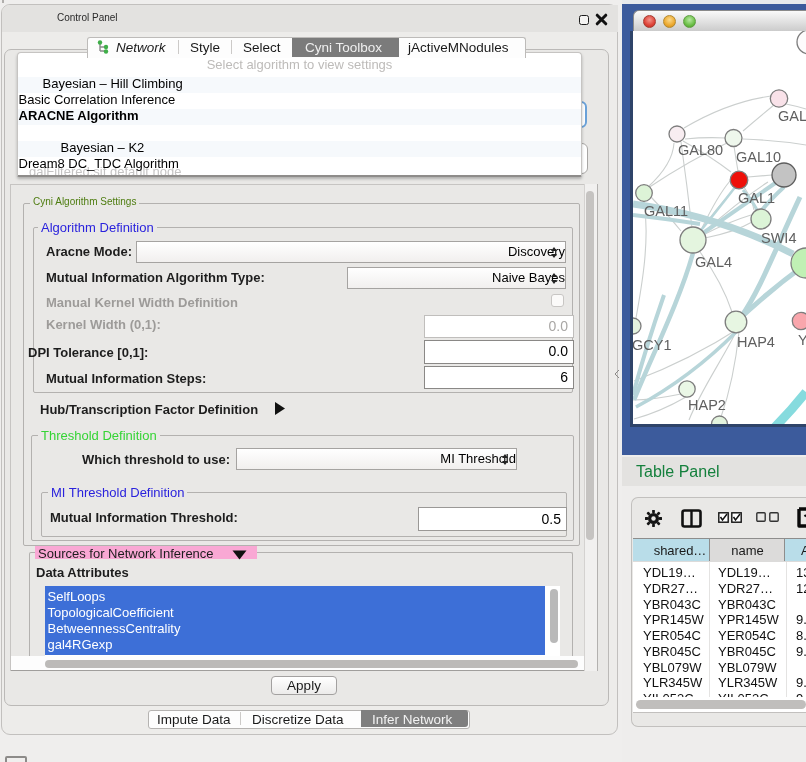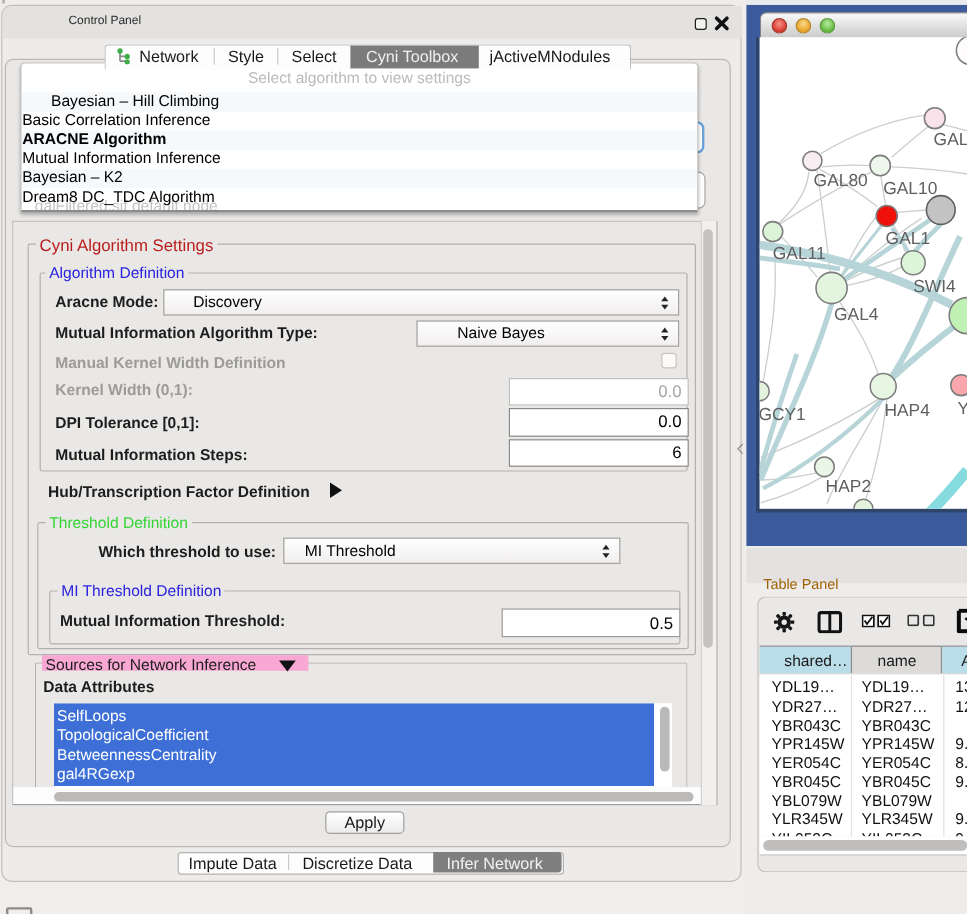--- a/index.html
+++ b/index.html
@@ -2,21 +2,21 @@
 <html><head>
 <meta charset="utf-8">
 <style>
   html,body{margin:0;padding:0;}
   body{width:806px;height:762px;overflow:hidden;position:relative;
        font-family:"Liberation Sans", sans-serif;background:#efeeed;}
   .abs{position:absolute;}
   .lbl{font-size:13px;font-weight:bold;color:#1d1d1d;white-space:nowrap;}
   .dis{color:#9d9b99;}
   .combo{background:linear-gradient(#ffffff,#f1efee);border:1px solid #a5a3a1;border-radius:0;
-         font-size:13px;color:#000;line-height:20px;}
+         font-size:13px;color:#000;line-height:20px;text-align:right;}
   .combo::after{content:"";position:absolute;right:8px;top:4.5px;width:0;height:0;
          border-left:3.5px solid transparent;border-right:3.5px solid transparent;border-bottom:4.5px solid #222;}
   .combo::before{content:"";position:absolute;right:8px;top:11.5px;width:0;height:0;
          border-left:3.5px solid transparent;border-right:3.5px solid transparent;border-top:4.5px solid #222;}
   .fld{background:#fff;font-size:14px;text-align:right;padding-right:5px;line-height:21px;}
 </style>
 </head>
 <body>
 
 <div class="abs" id="cpwin" style="left:1px;top:4px;width:615px;height:729px;background:#edecea;border:1px solid #c2c0be;border-radius:9px;"></div>
@@ -30,38 +30,38 @@
 
 <svg class="abs" style="left:595px;top:13px;" width="13" height="13" viewBox="0 0 13 13">
  <path d="M2.2 2.2 L10.8 10.8 M10.8 2.2 L2.2 10.8" stroke="#111" stroke-width="3" stroke-linecap="round"></path>
 </svg>
 
 <div class="abs" style="left:4px;top:49px;width:603px;height:655px;background:#e9e8e6;border:1px solid #bbb9b7;border-radius:7px;"></div>
 
 <div id="groups">
 
   <div class="abs" style="left:23px;top:203px;width:555px;height:341px;border:1px solid #b3b1af;border-radius:2px;"></div>
-  <div class="abs" style="left:30px;top:196px;background:#e9e8e6;padding:0 3px;font-size:14px;color:#b91c1c;">Cyni Algorithm Settings</div>
+  <div class="abs" style="left:30px;top:196px;background:#e9e8e6;padding:0 3px;font-size:10px;color:#4d7c0f;">Cyni Algorithm Settings</div>
 
   <div class="abs" style="left:33px;top:227px;width:538px;height:164px;border:1px solid #b3b1af;border-radius:2px;"></div>
   <div class="abs" style="left:38px;top:220px;background:#e9e8e6;padding:0 3px;font-size:13px;color:#2a22dd;">Algorithm Definition</div>
 
   <div class="lbl abs" style="left:46px;top:244px;">Aracne Mode:</div>
   <div class="combo abs" style="left:136px;top:241px;width:428px;height:20px;"><span style="margin-left:24px;">Discovery</span></div>
 
   <div class="lbl abs" style="left:46px;top:270px;">Mutual Information Algorithm Type:</div>
   <div class="combo abs" style="left:347px;top:267px;width:217px;height:20px;"><span style="margin-left:33px;">Naive Bayes</span></div>
 
   <div class="lbl dis abs" style="left:46px;top:295px;">Manual Kernel Width Definition</div>
   <div class="abs" style="left:551px;top:294px;width:11px;height:11px;border:1.5px solid #c8c6c4;border-radius:3px;background:#fbfaf9;"></div>
 
   <div class="lbl dis abs" style="left:46px;top:317px;">Kernel Width (0,1):</div>
   <div class="fld abs" style="left:424px;top:315px;width:143px;height:21px;border:1px solid #c0bebc;color:#a9a7a5;">0.0</div>
 
-  <div class="lbl abs" style="left:46px;top:345px;">DPI Tolerance [0,1]:</div>
+  <div class="lbl abs" style="left:28px;top:345px;">DPI Tolerance [0,1]:</div>
   <div class="fld abs" style="left:424px;top:340px;width:143px;height:22px;border:1.5px solid #8a8886;color:#000;">0.0</div>
 
   <div class="lbl abs" style="left:46px;top:371px;">Mutual Information Steps:</div>
   <div class="fld abs" style="left:424px;top:366px;width:143px;height:21px;border:1.5px solid #8a8886;color:#000;">6</div>
 
   <div class="lbl abs" style="left:40px;top:402px;">Hub/Transcription Factor Definition</div>
   <svg class="abs" style="left:273px;top:401px;" width="14" height="15" viewBox="0 0 14 15">
       <path d="M2 1 L12 7.5 L2 14 Z" fill="#111"></path>
     </svg>
 
@@ -109,35 +109,34 @@
 <div class="abs" style="left:296px;top:143px;width:290px;height:29px;border:1px solid #a8a6a4;border-radius:6px;background:#fff;"></div>
 
 <div class="abs" style="left:17px;top:52px;width:563px;height:122px;background:#fff;border:1px solid #c6c4c2;border-bottom:2px solid #8e8c8a;border-radius:4px 4px 2px 2px;box-shadow:0 2px 3px rgba(0,0,0,0.25);overflow:hidden;">
   <div class="abs" style="left:0;top:24px;width:563px;height:16px;background:#f6f9fc;"></div>
   <div class="abs" style="left:0;top:56px;width:563px;height:16px;background:#f6f9fc;"></div>
   <div class="abs" style="left:0;top:88px;width:563px;height:16px;background:#f6f9fc;"></div>
   <div class="abs" style="left:0;top:4px;width:563px;text-align:center;font-size:13px;color:#bdbbb9;">Select algorithm to view settings</div>
   <div class="abs" style="left:0.5px;top:23px;font-size:13px;color:#000;padding-left:24px;">Bayesian – Hill Climbing</div>
   <div class="abs" style="left:0.5px;top:39px;font-size:13px;color:#000;">Basic Correlation Inference</div>
   <div class="abs" style="left:0.5px;top:55px;font-size:13px;color:#000;font-weight:bold;">ARACNE Algorithm</div>
-  <div class="abs" style="left:0.5px;top:71px;font-size:13px;color:#000;">Mutual Information Inference</div>
-  <div class="abs" style="left:0.5px;top:87px;font-size:13px;color:#000;">Bayesian – K2</div>
+  <div class="abs" style="left:0.5px;top:87px;font-size:13px;color:#000;padding-left:42px;">Bayesian – K2</div>
   <div class="abs" style="left:11px;top:110.5px;font-size:13px;color:rgba(125,123,121,0.45);text-align:right;">galFiltered.sif default node</div>
   <div class="abs" style="left:0.5px;top:103px;font-size:13px;color:#000;">Dream8 DC_TDC Algorithm</div>
 </div>
 
 <div class="abs" style="left:87px;top:37px;width:437px;height:20px;background:#fdfdfd;border:1px solid #bdbbb9;border-bottom:none;border-radius:3px 3px 0 0;"></div>
 <div class="abs" style="left:292px;top:38px;width:107px;height:19px;background:#7b7b7b;"></div>
 <svg class="abs" style="left:97px;top:40px;" width="12" height="14" viewBox="0 0 12 14">
   <path d="M3 3 L3 11 M3 7 L9 7 M3 11 L9 11" stroke="#8a8a8a" stroke-width="1.4" fill="none"></path>
   <circle cx="3" cy="2.5" r="2.2" fill="#3fae49"></circle>
     <circle cx="9" cy="7" r="2.2" fill="#3fae49"></circle>
     <circle cx="9" cy="11.5" r="2.2" fill="#3fae49"></circle>
 </svg>
-<div class="abs" style="left:116px;top:40px;font-size:13.5px;color:#1a1a1a;">Network</div>
+<div class="abs" style="left:116px;top:40px;font-size:13.5px;color:#1a1a1a;font-style:italic;">Network</div>
 <div class="abs" style="left:178px;top:40px;width:1px;height:14px;background:#cccac8;"></div>
 <div class="abs" style="left:190px;top:40px;font-size:13.5px;color:#1a1a1a;">Style</div>
 <div class="abs" style="left:231px;top:40px;width:1px;height:14px;background:#cccac8;"></div>
 <div class="abs" style="left:243px;top:40px;font-size:13.5px;color:#1a1a1a;">Select</div>
 <div class="abs" style="left:305px;top:40px;font-size:13.5px;color:#efefef;">Cyni Toolbox</div>
 <div class="abs" style="left:408px;top:40px;font-size:13.5px;color:#1a1a1a;">jActiveMNodules</div>
 
 <div class="abs" style="left:271px;top:676px;width:64px;height:16px;background:linear-gradient(#ffffff,#ecebea);border:1px solid #a3a1a0;border-radius:4px;text-align:center;font-size:13.5px;color:#1a1a1a;padding-top:1px;">Apply</div>
 
 <div class="abs" style="left:148px;top:710px;width:320px;height:17px;background:#fdfdfd;border:1px solid #b5b3b1;border-radius:3px;"></div>
@@ -234,21 +233,21 @@
   <text x="695" y="267">GAL4</text>
   <text x="632" y="350">GCY1</text>
   <text x="737" y="347">HAP4</text>
   <text x="798" y="345">Y</text>
   <text x="688" y="410">HAP2</text>
  </g>
 </svg>
 
 <div class="abs" style="left:622px;top:455px;width:184px;height:307px;background:#eeedec;"></div>
 <div class="abs" style="left:622px;top:457px;width:184px;height:29px;background:#e3e2e0;"></div>
-<div class="abs" style="left:636px;top:480px;font-size:12px;color:#a16207;">Table Panel</div>
+<div class="abs" style="left:636px;top:463px;font-size:16px;color:#15803d;">Table Panel</div>
 
 <div class="abs" style="left:631px;top:497px;width:180px;height:228px;background:#e9e8e6;border:1px solid #c2c0be;border-radius:7px 0 0 7px;border-right:none;"></div>
 
 <svg class="abs" style="left:644.5px;top:509.5px;" width="17" height="17" viewBox="0 0 16 16">
   <g fill="#151515">
    <circle cx="8" cy="8" r="5.2"></circle>
    <g>
     <rect x="6.7" y="-0.2" width="2.6" height="3.2" rx="0.8"></rect>
     <rect x="6.7" y="13" width="2.6" height="3.2" rx="0.8"></rect>
     <rect x="-0.2" y="6.7" width="3.2" height="2.6" rx="0.8"></rect>

